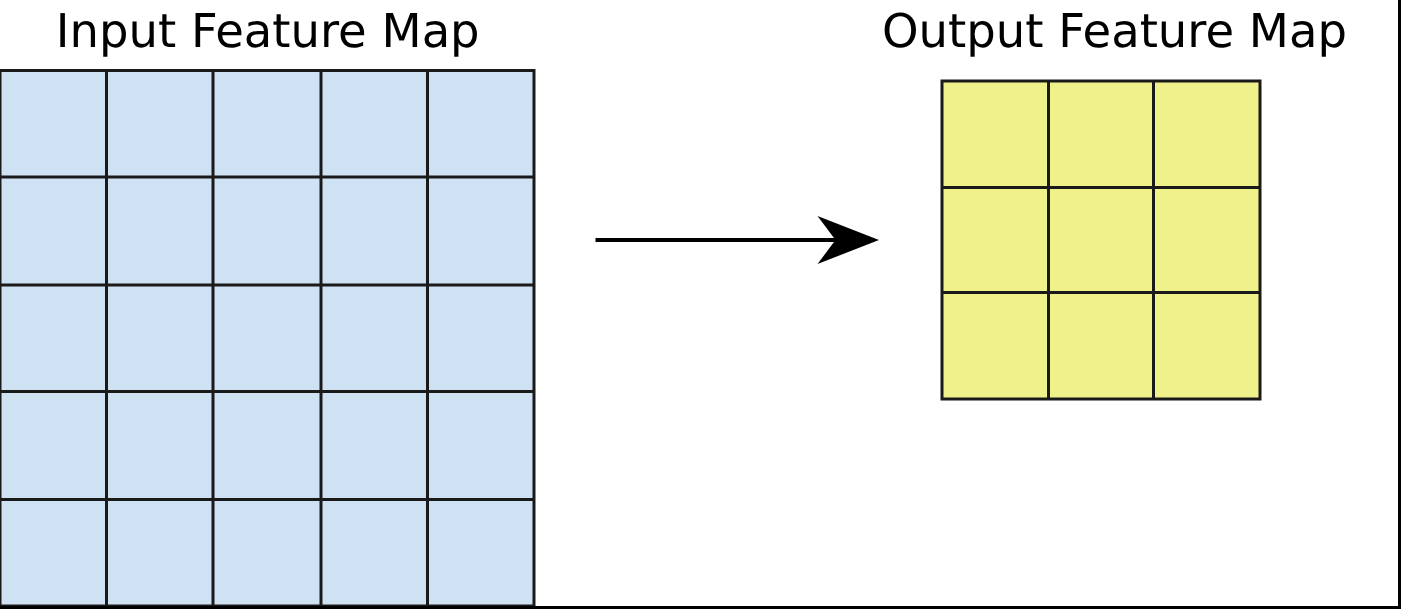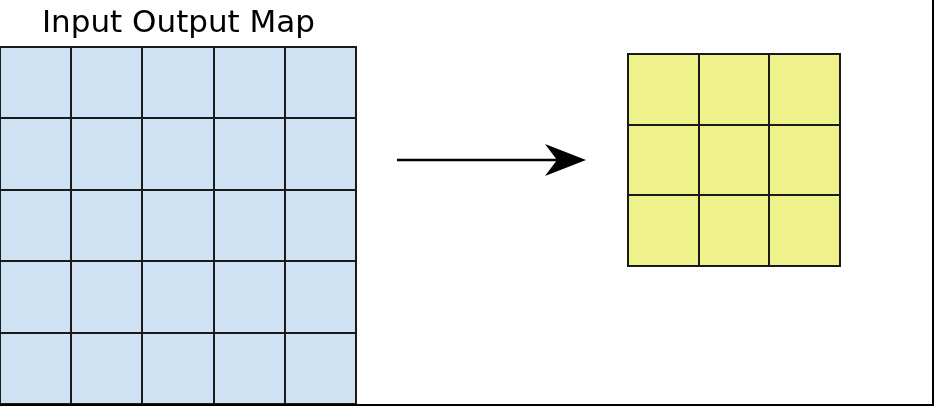--- a/index.html
+++ b/index.html
@@ -57,22 +57,23 @@
     top: 140px;
     width: 194px;
     height: 40px;
   }
 </style>
 </head>
 <body>
 
 <div class="canvas" style="--bg: #ffffff; --frame: #000000; --gridline: #1a1a1a; --input-fill: #cfe2f3; --output-fill: #eff18b; --arrow: #000000;">
 
-  <div class="panel-title input-title">Input Output Map</div>
+  <div class="panel-title input-title">Input Feature Map</div>
 
+  <div class="panel-title output-title">Output Feature Map</div>
 
   <div class="grid input-grid" id="input-grid" style="grid-template-columns: repeat(5, 1fr); grid-template-rows: repeat(5, 1fr);">
       <div class="cell"></div>
       <div class="cell"></div>
       <div class="cell"></div>
       <div class="cell"></div>
       <div class="cell"></div>
       <div class="cell"></div>
       <div class="cell"></div>
       <div class="cell"></div>

